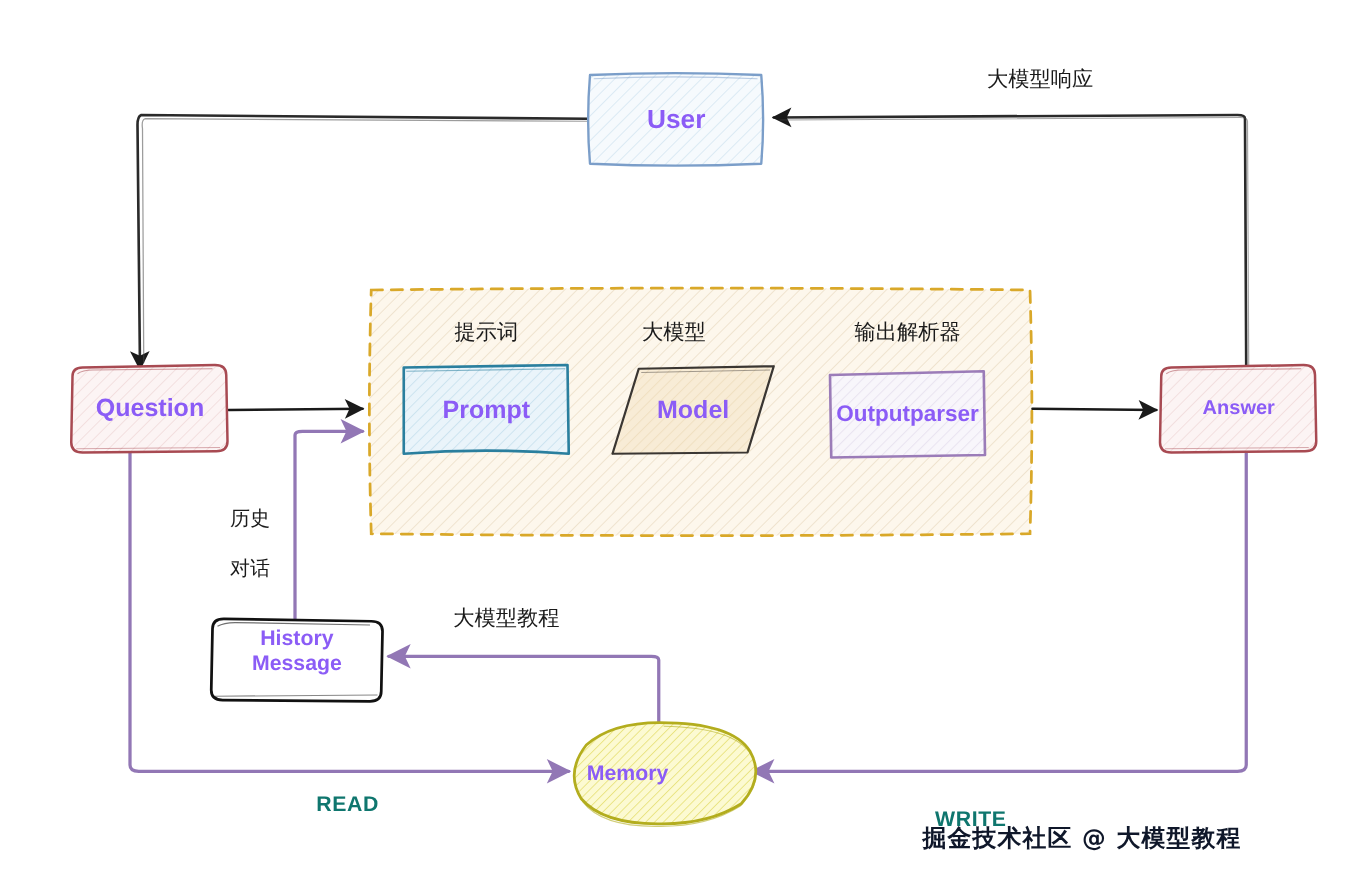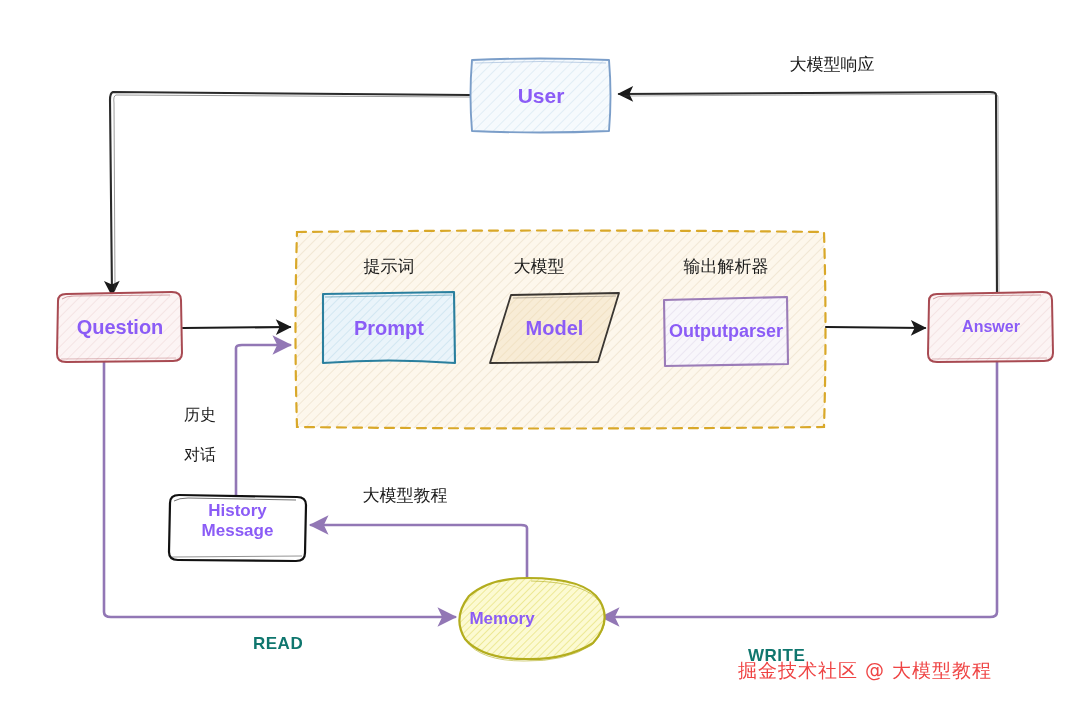--- a/index.html
+++ b/index.html
@@ -41,24 +41,25 @@
     text-align: center;
     color: #1a1a1a;
     white-space: pre-line;
     line-height: 1.25;
   }
   .cjk {
     font-family: "DejaVu Sans", "Liberation Sans", sans-serif;
   }
   .watermark {
     position: absolute;
-    color: #ef4444;
+    color: #0f172a;
     font-size: 19px;
     letter-spacing: 1px;
     white-space: nowrap;
+    font-weight: bold;
   }
   .rw-label {
     position: absolute;
     font-weight: bold;
     color: #0f766e;
     font-size: 17px;
     letter-spacing: 0.5px;
   }
 </style>
 </head>

